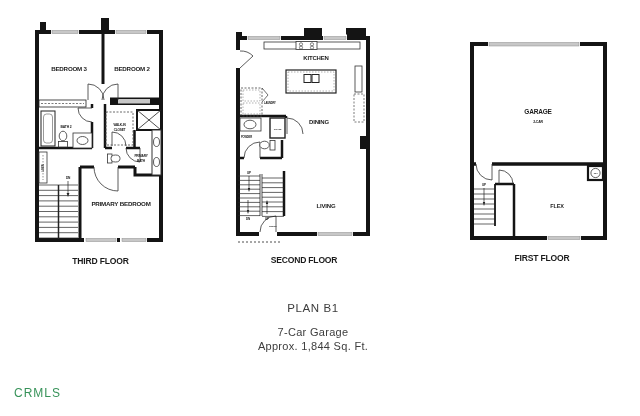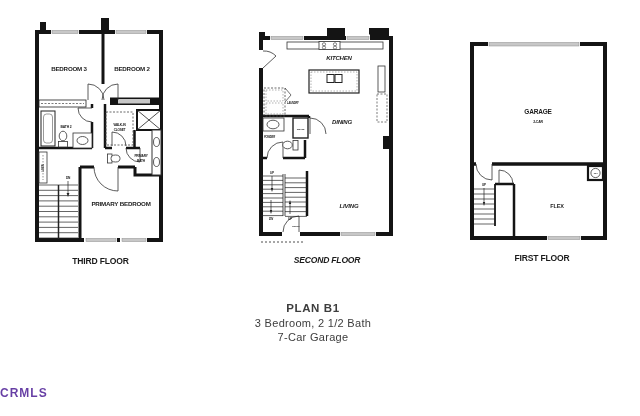--- a/index.html
+++ b/index.html
@@ -3,24 +3,24 @@
 <meta charset="utf-8">
 <style>
   html,body{margin:0;padding:0;background:#fff;}
   .stage{position:relative;width:640px;height:416px;background:#ffffff;overflow:hidden;
          font-family:"Liberation Sans",sans-serif;}
   .floor{position:absolute;}
   .floor svg{display:block;}
   .floor-label{text-align:center;font-weight:bold;font-size:9px;letter-spacing:-0.2px;
                color:#1b1b1b;transform:scaleX(.95);}
   .caption{position:absolute;left:133px;top:302px;width:360px;text-align:center;color:#3d3d3d;}
-  .caption .title{font-size:11.5px;font-weight:bold;letter-spacing:.6px;margin-bottom:3px;}
+  .caption .title{font-size:11.5px;font-weight:normal;letter-spacing:.6px;margin-bottom:12px;}
   .caption .line{font-size:11px;line-height:13.5px;letter-spacing:.3px;}
-  .watermark{position:absolute;left:0;top:386px;font-size:12px;color:#4c1d95;
-             letter-spacing:1px;font-weight:bold;opacity:.85;}
+  .watermark{position:absolute;left:14px;top:386px;font-size:12px;color:#15803d;
+             letter-spacing:1px;font-weight:normal;opacity:.85;}
   
   text.room{font-family:"Liberation Sans",sans-serif;font-weight:bold;fill:#1b1b1b;
             letter-spacing:-0.2px;}
   .w{stroke:#141414;fill:none;}
   .thin{stroke:#222;fill:none;}
 </style>
 </head>
 <body>
 
 <div class="stage">
@@ -104,21 +104,21 @@
         <text class="room" x="113" y="148.5" font-size="3.2">PRIMARY</text>
         <text class="room" x="113" y="153.5" font-size="3.2">BATH</text>
         <text class="room" transform="translate(16,160) rotate(-90)" font-size="2.8">LINEN</text>
         <text class="room" x="40" y="171" font-size="3.2">DN</text>
         <text class="room" x="93" y="198" font-size="6.2">PRIMARY BEDROOM</text>
       </g>
     </svg>
     <div class="floor-label" style="margin-top:8px;">THIRD FLOOR</div>
   </div>
 
-  <div class="floor" style="left:243px;top:18px;width:168px;font-style:italic;">
+  <div class="floor" style="left:220px;top:18px;width:168px;">
     <svg width="168" height="226" viewBox="0 0 168 226">
       <g>
         <rect x="16" y="14" width="6" height="6" fill="#141414"></rect>
         <rect x="84" y="10" width="18" height="10" fill="#141414"></rect>
         <rect x="126" y="10" width="20" height="10" fill="#141414"></rect>
         <rect x="18" y="20" width="130" height="196" fill="#ffffff" stroke="#141414" stroke-width="4"></rect>
 
         <rect x="27" y="16.5" width="34" height="7" fill="#ffffff"></rect>
         <rect x="28" y="18.5" width="32" height="3" fill="#c7c7c7" stroke="#8a8a8a" stroke-width="0.5"></rect>
         <rect x="103" y="16.5" width="24" height="7" fill="#ffffff"></rect>
@@ -230,19 +230,19 @@
         <text class="room" x="22" y="150" font-size="3">UP</text>
         <text class="room" x="133.5" y="138.3" font-size="2.4">WH</text>
         <text class="room" x="95" y="172" font-size="5.5">FLEX</text>
       </g>
     </svg>
     <div class="floor-label" style="margin-top:9px;">FIRST FLOOR</div>
   </div>
 
   <div class="caption">
     <div class="title">PLAN B1</div>
-    <div class="line">3 Bedroom, 2 1/2 Bath</div>
     <div class="line">7-Car Garage</div>
+    <div class="line">Approx. 1,844 Sq. Ft.</div>
   </div>
 
   <div class="watermark">CRMLS</div>
 
 </div>
 
 </body></html>

